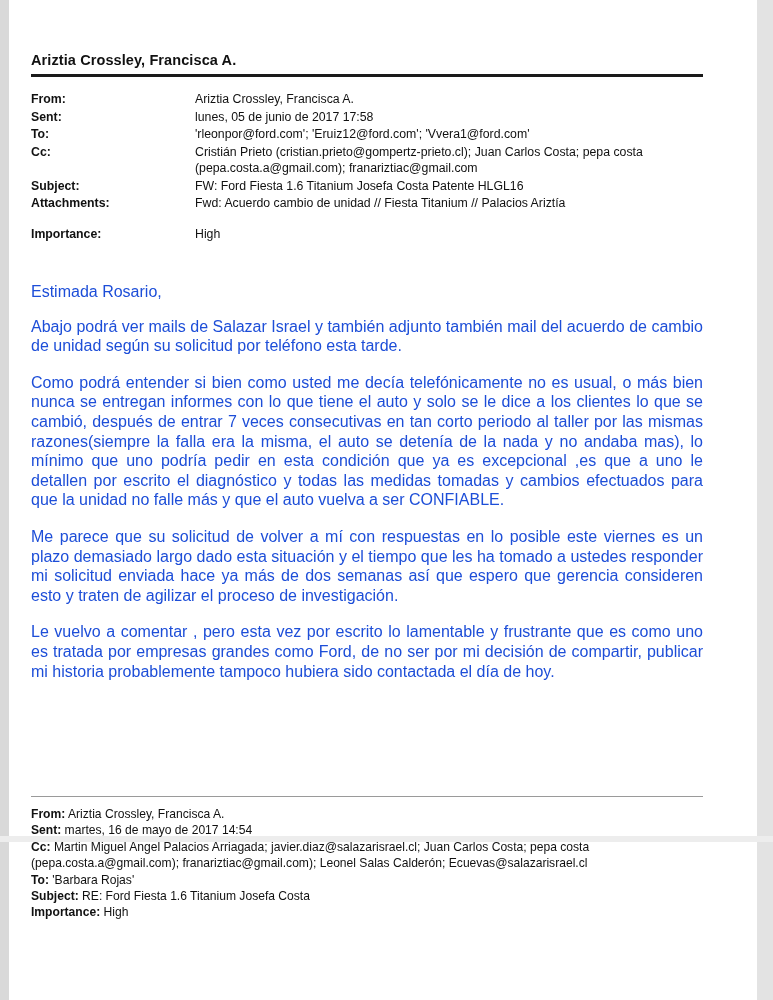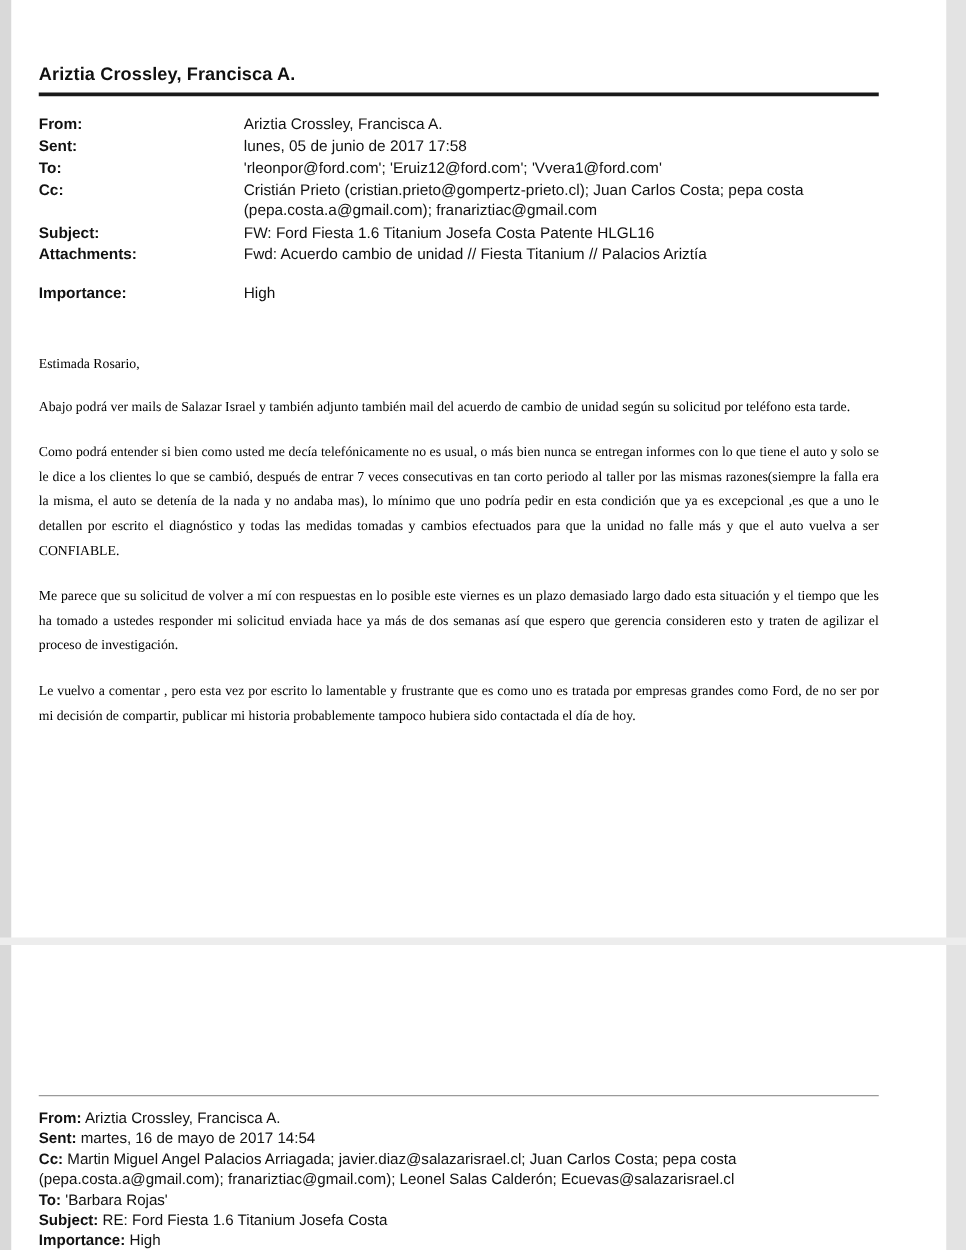--- a/index.html
+++ b/index.html
@@ -12,21 +12,21 @@
     height: 1000px;
     font-family: "Liberation Sans", sans-serif;
     color: #1a1a1a;
     position: relative;
     overflow: hidden;
   }
   .page {
     position: absolute;
     left: 0; top: 0;
     width: 773px;
-    height: 756px;
+    height: 842px;
     background: #ffffff;
   }
   
   .scan-edge-left {
     position: absolute;
     left: 0; top: 0;
     width: 9px; height: 1000px;
     background: #d9d9d9;
   }
   .scan-edge-right {
@@ -75,41 +75,40 @@
     color: #111;
   }
   .hdr-value {
     color: #111;
   }
   .spacer-row td { height: 12px; }
   .body-block {
     margin-top: 26px;
   }
   .para {
-    font-size: 11px;
+    font-size: 16px;
     line-height: 19.6px;
     text-align: justify;
     margin: 0 0 17px 0;
-    color: #000000;
-    font-family: Liberation Serif, serif;
+    color: #1d4ed8;
   }
   .para.no-justify { text-align: left; }
   .para.tight { margin-bottom: 15px; }
   .sign-block { margin-top: 4px; }
   .sign-line {
     font-size: 12.9px;
     line-height: 19.6px;
     margin: 0 0 24px 0;
   }
   .sign-line.last { margin-bottom: 0; }
 
   .quoted {
     position: absolute;
     left: 31px;
-    top: 876px;
+    top: 796px;
     width: 672px;
   }
   .quoted-rule {
     height: 1px;
     background: #9a9a9a;
     margin-bottom: 9px;
   }
   .q-line {
     font-size: 12.1px;
     line-height: 16.4px;

